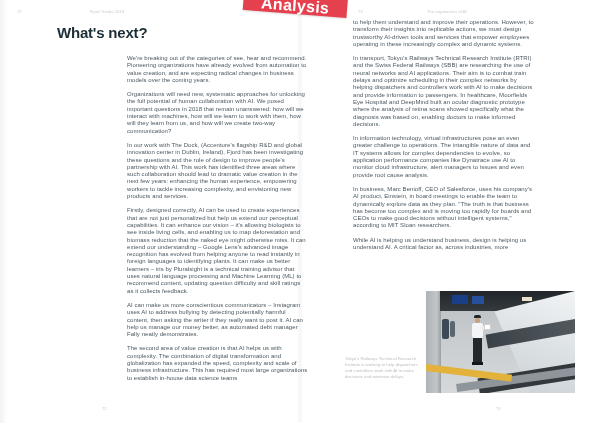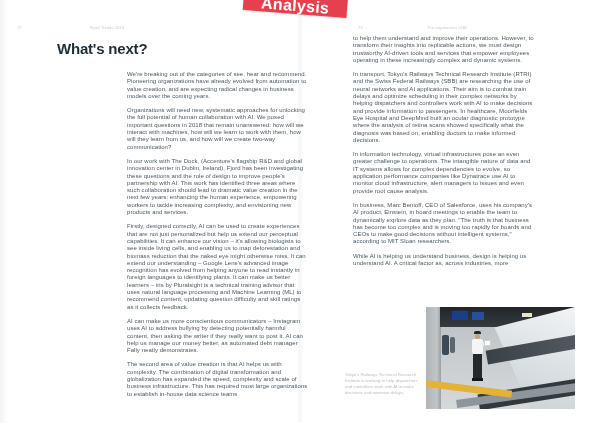--- a/index.html
+++ b/index.html
@@ -8,21 +8,21 @@
     background:#ffffff;
     font-family:"Liberation Sans", sans-serif;
     -webkit-font-smoothing:antialiased;
   }
   .spread{position:absolute;inset:0;background:#ffffff;}
   .gutter{position:absolute;left:297px;top:0;width:6px;height:423px;
     background:linear-gradient(90deg,rgba(0,0,0,0) 0%,rgba(0,0,0,.04) 50%,rgba(0,0,0,0) 100%);}
   .edge-left{position:absolute;left:0;top:0;width:7px;height:423px;
     background:linear-gradient(90deg,rgba(0,0,0,.05),rgba(0,0,0,0));}
 
-  .page{position:absolute;top:16px;height:345px;width:300px;}
+  .page{position:absolute;top:0;height:345px;width:300px;}
   .page.left{left:0;}
   .page.right{left:300px;}
 
   .tiny{color:#c9cbcc;font-size:8.4px;transform:scale(.5);transform-origin:0 0;white-space:nowrap;}
   .folio-top{position:absolute;top:9px;}
   .running-title{position:absolute;top:9px;}
   .folio-bottom{position:absolute;top:406px;}
 
   h1.page-title{
     position:absolute;left:57px;top:24px;margin:0;

